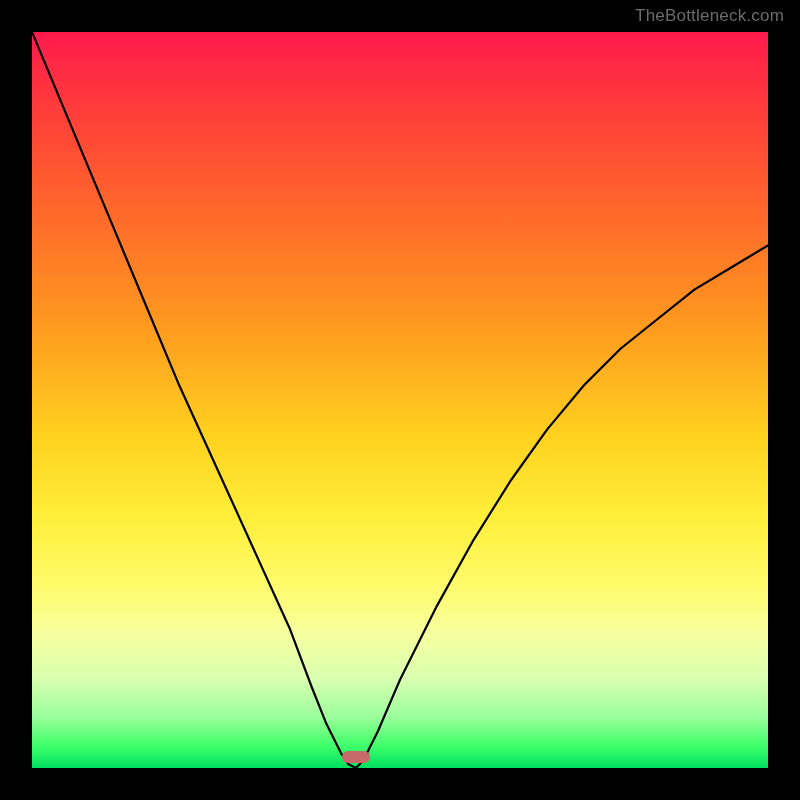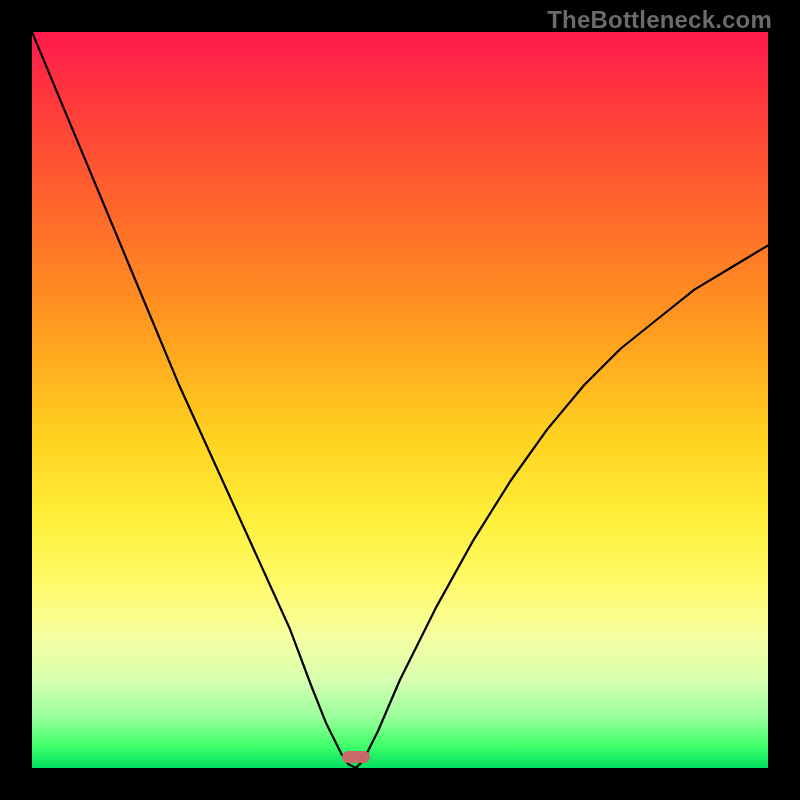--- a/index.html
+++ b/index.html
@@ -37,24 +37,24 @@
       #f6ffa0 82%,
       #d8ffb0 88%,
       #9cff9c 93%,
       #3fff6a 97%,
       #00e060 100%
     );
   }
   .watermark {
     position: absolute;
     top: 6px;
-    right: 28px;
+    right: 16px;
     color: #6b6b6b;
-    font-size: 24px;
-    font-weight: 700;
+    font-size: 17px;
+    font-weight: 400;
     letter-spacing: 0.2px;
     z-index: 10;
   }
   .curve-svg {
     position: absolute;
     left: 0;
     top: 0;
     width: 736px;
     height: 736px;
     z-index: 5;

